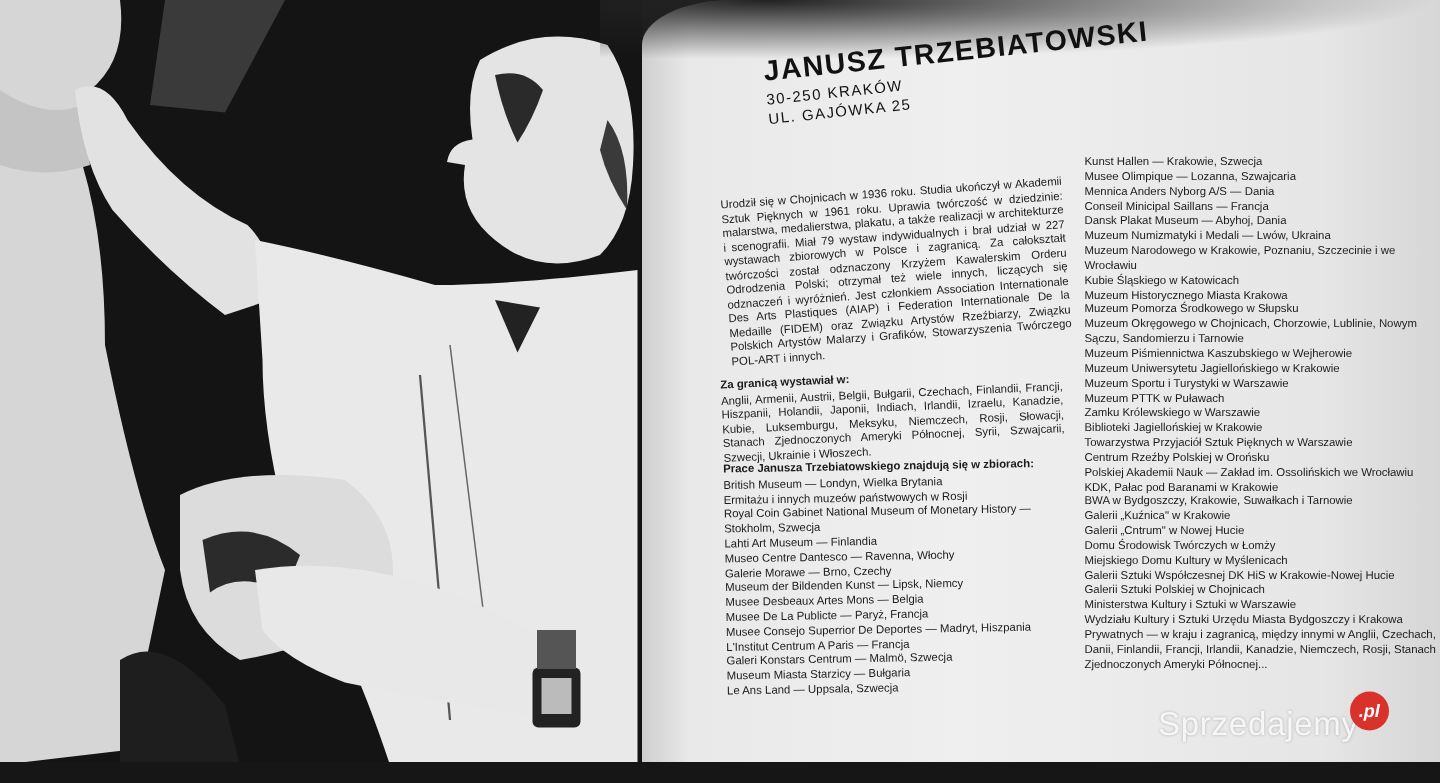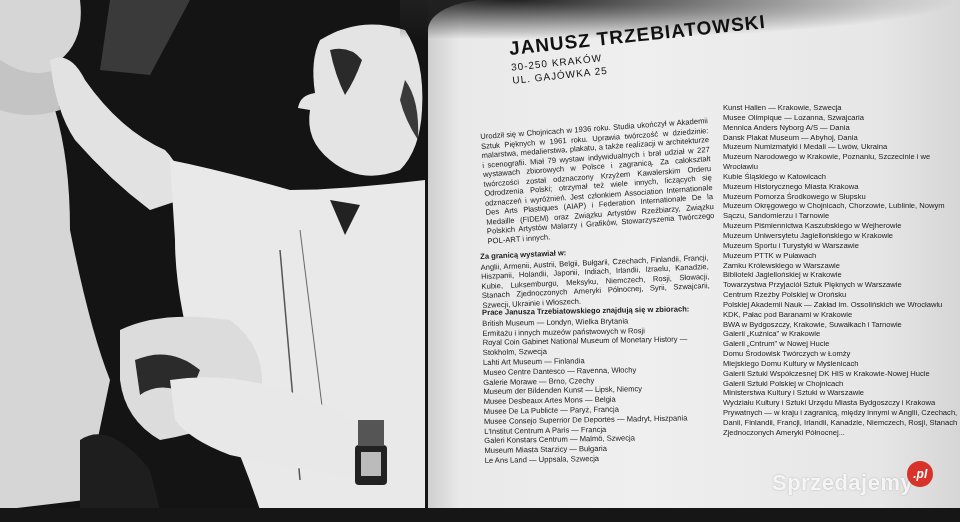--- a/index.html
+++ b/index.html
@@ -17,21 +17,21 @@
   .heading .name { font-size:19px; font-weight:bold; letter-spacing:1px; }
   .heading .addr { font-size:10px; letter-spacing:1px; line-height:11px; margin-top:2px; }
   .col { position:absolute; color:#1a1a1a; font-size:7.6px; line-height:9.5px; }
   .col1 { left:480px; top:132px; width:228px; transform:rotate(-4deg); transform-origin:left top; }
   .col1b { left:480px; top:252px; width:228px; transform:rotate(-2.5deg); transform-origin:left top; }
   .col1c { left:482px; top:308px; width:230px; transform:rotate(-1deg); transform-origin:left top; line-height:9.8px; }
   .col2 { left:723px; top:103px; width:235px; line-height:9.85px; }
   .bio { text-align:justify; }
   .sub { font-weight:bold; margin:0 0 1px 0; }
   .watermark { position:absolute; left:772px; top:470px; display:flex; align-items:center; }
-  .wm-text { font-size:22px; font-weight:bold; color:rgba(255,255,255,0.85); letter-spacing:0.5px;
+  .wm-text { font-size:22px; font-weight:normal; color:rgba(255,255,255,0.85); letter-spacing:0.5px;
     text-shadow: 0 0 2px rgba(0,0,0,0.25); }
   .wm-badge { width:26px; height:26px; border-radius:50%; background:#d9322a; color:#fff; font-size:12px; font-weight:bold;
     display:flex; align-items:center; justify-content:center; margin-left:-6px; margin-top:-18px;font-style:italic; }
 </style>
 </head>
 <body>
 
 <div class="spread">
 
   <div class="left-page">
@@ -99,20 +99,21 @@
     <div>L'Institut Centrum A Paris — Francja</div>
     <div>Galeri Konstars Centrum — Malmö, Szwecja</div>
     <div>Museum Miasta Starzicy — Bułgaria</div>
     <div>Le Ans Land — Uppsala, Szwecja</div>
   </div>
 
   <div class="col col2">
     <div>Kunst Hallen — Krakowie, Szwecja</div>
     <div>Musee Olimpique — Lozanna, Szwajcaria</div>
     <div>Mennica Anders Nyborg A/S — Dania</div>
+    <div>Conseil Minicipal Saillans — Francja</div>
     <div>Dansk Plakat Museum — Abyhoj, Dania</div>
     <div>Muzeum Numizmatyki i Medali — Lwów, Ukraina</div>
     <div>Muzeum Narodowego w Krakowie, Poznaniu, Szczecinie i we Wrocławiu</div>
     <div>Kubie Śląskiego w Katowicach</div>
     <div>Muzeum Historycznego Miasta Krakowa</div>
     <div>Muzeum Pomorza Środkowego w Słupsku</div>
     <div>Muzeum Okręgowego w Chojnicach, Chorzowie, Lubliniе, Nowym Sączu, Sandomierzu i Tarnowie</div>
     <div>Muzeum Piśmiennictwa Kaszubskiego w Wejherowie</div>
     <div>Muzeum Uniwersytetu Jagiellońskiego w Krakowie</div>
     <div>Muzeum Sportu i Turystyki w Warszawie</div>

